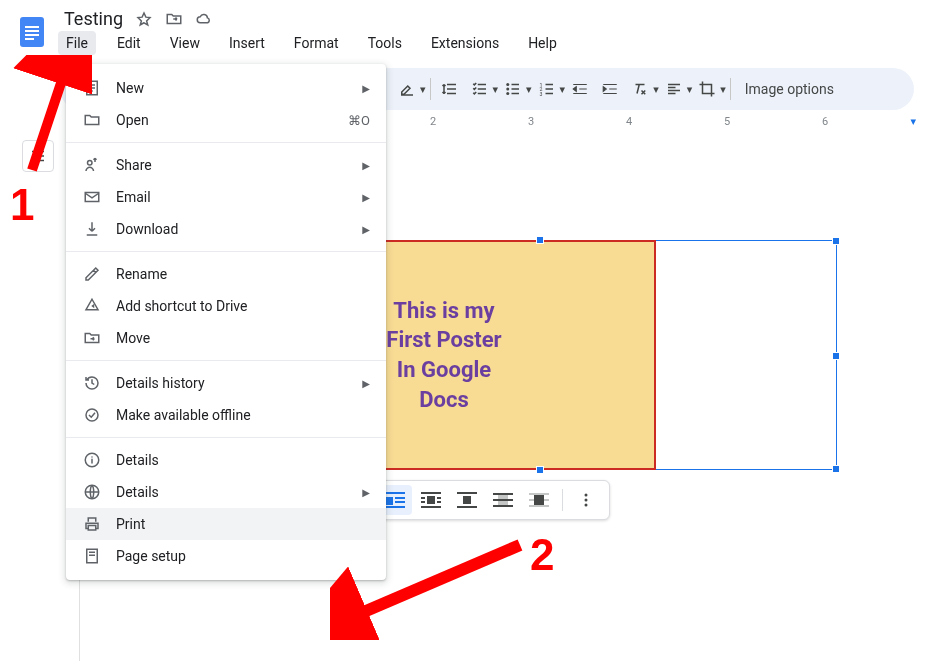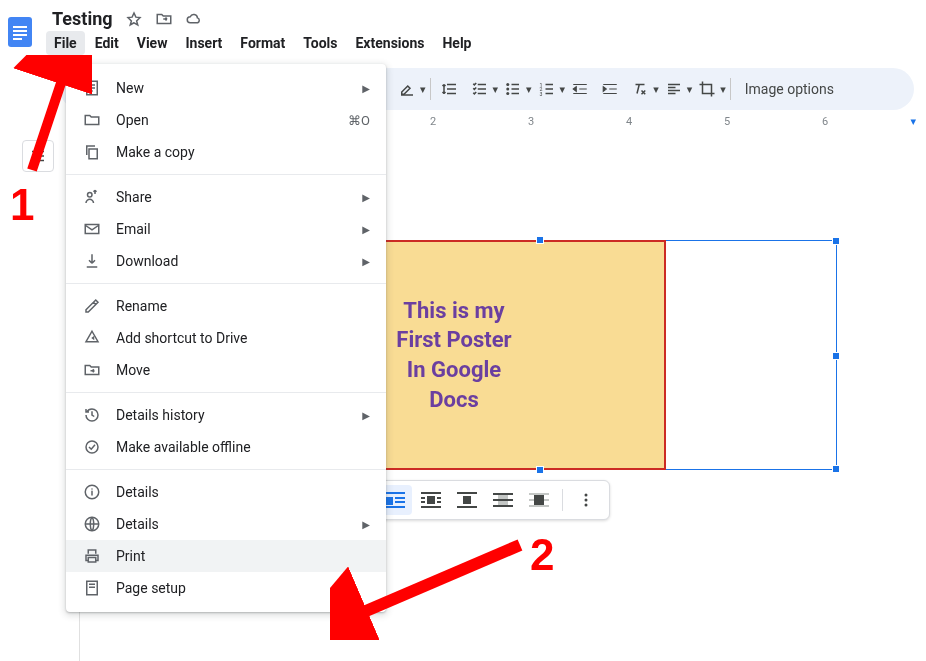--- a/index.html
+++ b/index.html
@@ -1,26 +1,26 @@
 <!DOCTYPE html>
 <html><head>
 <meta charset="utf-8">
 <style>
   * { box-sizing: border-box; margin: 0; padding: 0; font-family: "Google Sans", Roboto, Arial, sans-serif; }
   body { background: #fff; width: 926px; height: 661px; overflow: hidden; position: relative; color: #202124; }
 
   
-  .header { display: flex; align-items: flex-start; padding: 6px 12px 0 0; height: 64px; font-weight: bold; }
+  .header { display: flex; align-items: flex-start; padding: 6px 12px 0 12px; height: 64px; }
   .logo { width: 40px; height: 40px; display:flex; align-items:center; justify-content:center; margin-top:6px;}
   .logo-svg { width: 36px; height: 36px; }
   .titlebar { display: flex; flex-direction: column; margin-left: 4px; }
   .titlerow { display: flex; align-items: center; gap: 12px; padding: 2px 0 0 8px;}
   .doc-title { font-size: 18px; color:#202124; }
   .title-icon { color:#5f6368; width:18px; height:18px; display:flex; align-items:center; justify-content:center;}
-  .menubar { display: flex; gap: 2px; padding: 2px 0 0 2px;}
+  .menubar { display: flex; gap: 13px; padding: 2px 0 0 2px;}
   .menu-item { font-size: 14px; padding: 4px 8px; border-radius: 4px; color:#202124; cursor:pointer;}
   .menu-item.active { background: #e8eaed; }
 
   
   .toolbar { display:flex; align-items:center; background:#edf2fa; border-radius: 28px; margin: 4px 12px 0 60px; height: 42px; padding: 0 6px; gap:0;}
   .tool-btn { width: 30px; height:30px; display:flex; align-items:center; justify-content:center; border-radius:4px; color:#444746;}
   .tool-btn .ico { width:18px; height:18px; }
   .tool-sep { width:1px; height:22px; background:#c7c7c7; margin: 0 4px;}
   .tool-drop { font-size:11px; margin-left:-2px; color:#444746;}
   .img-options { font-size: 14px; color:#444746; padding: 0 10px;}
@@ -202,21 +202,21 @@
     <div class="sel-box" style="left:146px; top:110px; width:595px; height:230px;">
       <div class="sel-handle" style="left:-4px; top:-4px;"></div>
       <div class="sel-handle" style="left:294px; top:-4px;"></div>
       <div class="sel-handle" style="right:-4px; top:-4px;"></div>
       <div class="sel-handle" style="right:-4px; top:111px;"></div>
       <div class="sel-handle" style="right:-4px; bottom:-4px;"></div>
       <div class="sel-handle" style="left:294px; bottom:-4px;"></div>
       <div class="sel-handle" style="left:-4px; bottom:-4px;"></div>
     </div>
 
-    <div class="poster" style="left:146px; top:110px; width:424px; height:230px;">
+    <div class="poster" style="left:136px; top:110px; width:424px; height:230px;">
       <div class="poster-text">
         <span>This is my</span><br>
         <span>First Poster</span><br>
         <span>In Google</span><br>
         <span>Docs</span>
       </div>
     </div>
     <div class="sel-handle" style="left:440px; top:106px;"></div>
     <div class="sel-handle" style="left:440px; top:336px;"></div>
 
@@ -289,29 +289,20 @@
   </div>
   <div class="dd-item">
     <span class="mi-icon">
         <svg width="18" height="18" viewBox="0 0 24 24">
           <path d="M3 6h6l2 2h10v10H3z" fill="none" stroke="#5f6368" stroke-width="2"></path>
         </svg>
       </span>
     <span>Open</span>
     <span class="shortcut">⌘O</span>
   </div>
-  <div class="dd-item">
-    <span class="mi-icon">
-        <svg width="18" height="18" viewBox="0 0 24 24">
-          <rect x="8" y="8" width="11" height="13" fill="none" stroke="#5f6368" stroke-width="2"></rect>
-          <path d="M5 16V4h11" fill="none" stroke="#5f6368" stroke-width="2"></path>
-        </svg>
-      </span>
-    <span>Make a copy</span>
-  </div>
   <div class="dd-sep"></div>
   <div class="dd-item">
     <span class="mi-icon">
         <svg width="18" height="18" viewBox="0 0 24 24">
           <circle cx="9" cy="9" r="3" fill="none" stroke="#5f6368" stroke-width="2"></circle>
           <path d="M4 20c0-3 3-5 5-5s5 2 5 5M16 8v-5m0 0l-2 2m2-2l2 2" fill="none" stroke="#5f6368" stroke-width="2"></path>
         </svg>
       </span>
     <span>Share</span>
     <span class="arrow">▶</span>

